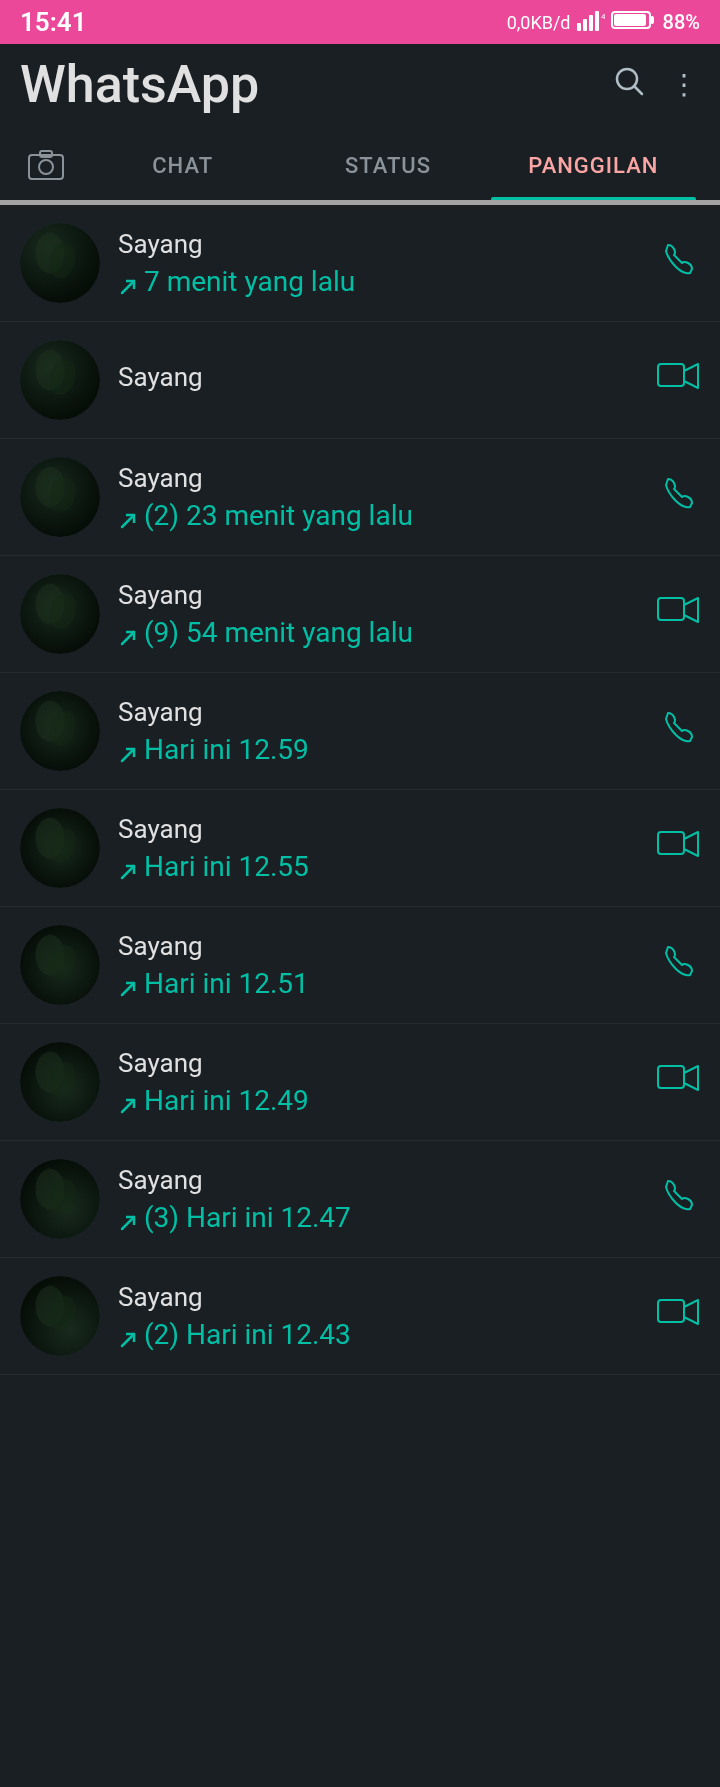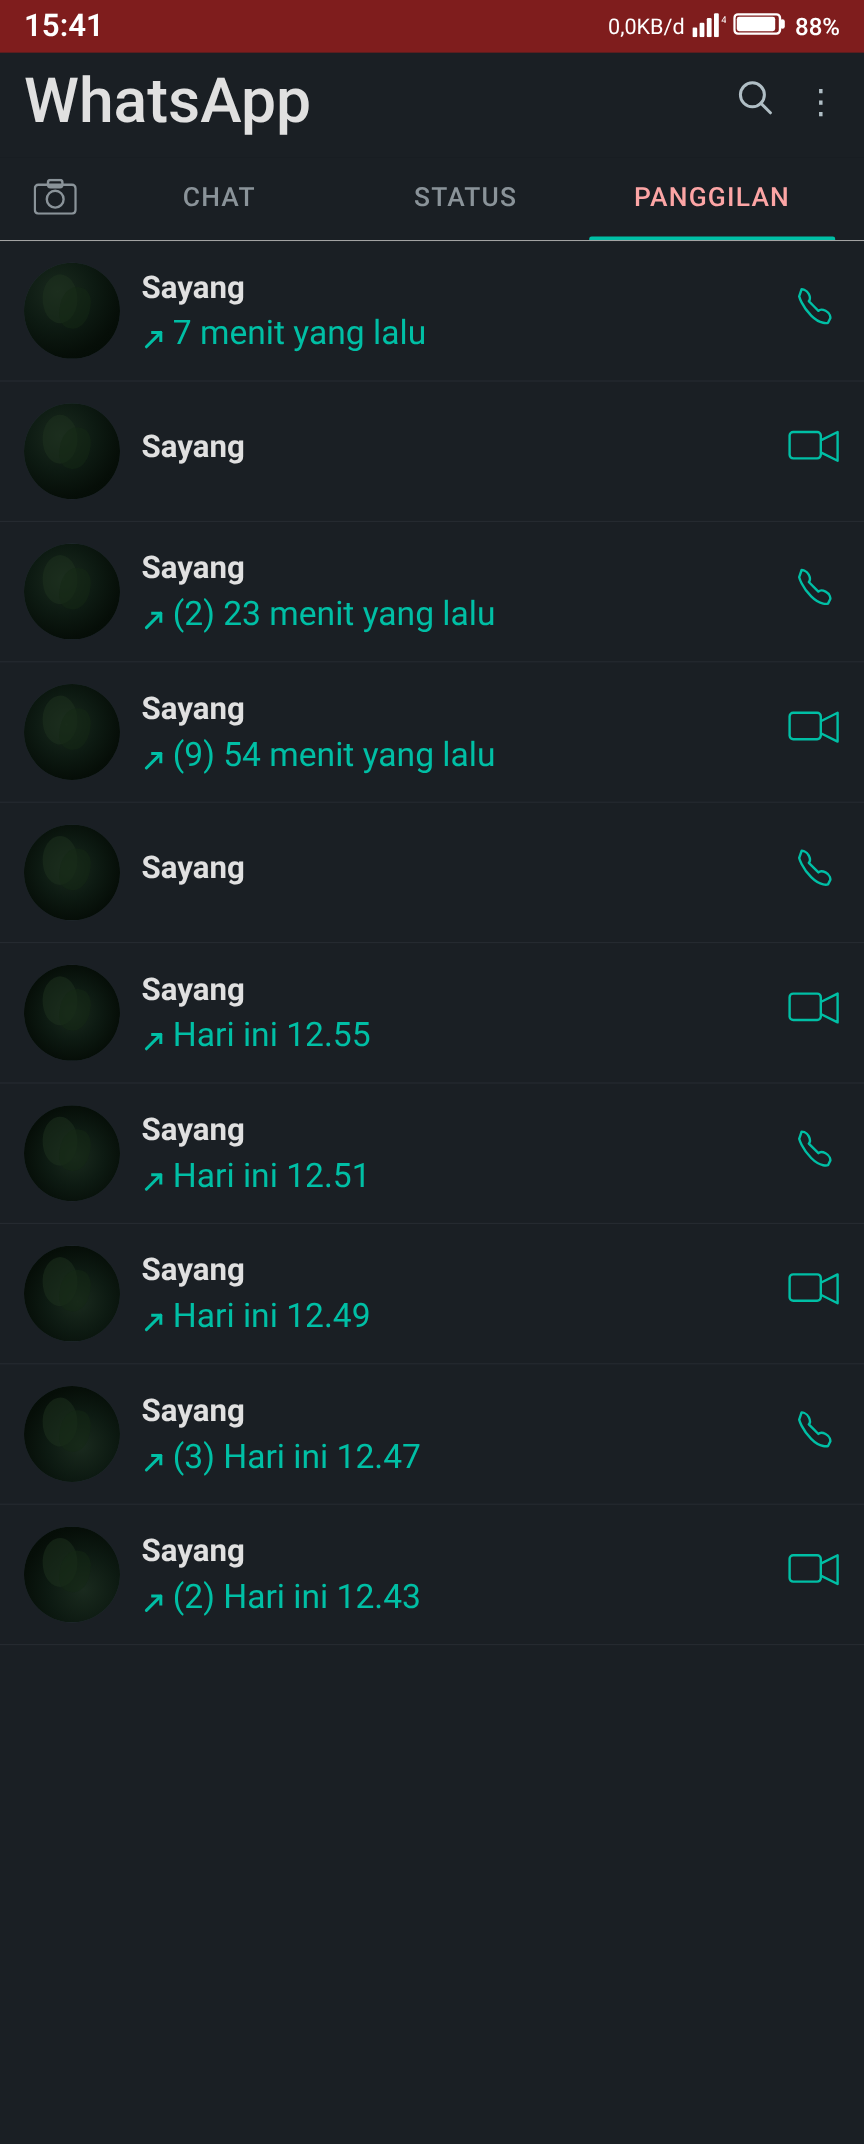--- a/index.html
+++ b/index.html
@@ -12,21 +12,21 @@
       min-height: 1787px;
       overflow-x: hidden;
     }
 
     
     .status-bar {
       display: flex;
       justify-content: space-between;
       align-items: center;
       padding: 0 20px;
-      background-color: #7f1d1d;
+      background-color: #ec4899;
       height: 44px;
     }
     .status-time {
       font-size: 26px;
       font-weight: 600;
       color: #ffffff;
     }
     .status-icons {
       display: flex;
       align-items: center;
@@ -55,23 +55,23 @@
     }
     .header-icon {
       color: #b0bec5;
       font-size: 30px;
       cursor: pointer;
     }
 
     
     .tabs {
       display: flex;
-      align-items: center;
+      align-items: flex-end;
       background-color: #1a1f24;
-      border-bottom: 1px solid #a3a3a3;
+      border-bottom: 5px solid #a3a3a3;
       padding: 0 24px;
     }
     .camera-icon-wrap {
       padding: 16px 16px 16px 4px;
       color: #b0bec5;
     }
     .tab {
       flex: 1;
       text-align: center;
       padding: 22px 10px;
@@ -140,21 +140,21 @@
       background: rgba(20,40,20,0.5);
       border-radius: 50% 40% 50% 40%;
       transform: rotate(10deg);
     }
 
     .call-info {
       flex: 1;
     }
     .call-name {
       font-size: 26px;
-      font-weight: 700;
+      font-weight: 400;
       color: #e0e0e0;
       margin-bottom: 6px;
     }
     .call-detail {
       font-size: 28px;
       color: #00bfa5;
       display: flex;
       align-items: center;
       gap: 6px;
     }
@@ -289,20 +289,27 @@
       <rect x="2" y="6" width="26" height="22" rx="3" stroke="#00bfa5" stroke-width="2"></rect>
       <polyline points="28,13 42,6 42,30 28,23" stroke="#00bfa5" stroke-width="2" stroke-linejoin="round" fill="none"></polyline>
     </svg></div>
     </div>
     <div class="call-item">
       <div class="avatar">
         <div class="avatar-inner" style="background: radial-gradient(circle at 47% 46%, rgb(26, 42, 30) 0%, rgb(13, 26, 18) 40%, rgb(6, 14, 8) 70%, rgb(2, 10, 4) 100%);"></div>
       </div>
       <div class="call-info">
         <div class="call-name">Sayang</div>
+        <div class="call-detail">
+          <span style="display: inline-block; width: 20px; height: 20px; color: rgb(0, 191, 165);"><svg width="20" height="20" viewBox="0 0 20 20" fill="none">
+              <line x1="4" y1="16" x2="16" y2="4" stroke="#00bfa5" stroke-width="2.5" stroke-linecap="round"></line>
+              <polyline points="8,4 16,4 16,12" stroke="#00bfa5" stroke-width="2.5" stroke-linejoin="round" fill="none"></polyline>
+            </svg></span>
+          <span>Hari ini 12.59</span>
+        </div>
       </div>
       <div class="call-action"><svg width="40" height="40" viewBox="0 0 40 40" fill="none">
       <path d="M8 6C8 6 12 6 14 10C16 14 14 16 14 16C14 16 16 18 18 20C20 22 22 24 22 24C22 24 24 22 28 24C32 26 32 30 32 30L30 34C30 34 24 36 16 28C8 20 6 12 6 12L8 6Z" stroke="#00bfa5" stroke-width="2" fill="none" stroke-linejoin="round"></path>
     </svg></div>
     </div>
     <div class="call-item">
       <div class="avatar">
         <div class="avatar-inner" style="background: radial-gradient(circle, rgb(26, 42, 30) 0%, rgb(13, 26, 18) 40%, rgb(6, 14, 8) 70%, rgb(2, 10, 4) 100%);"></div>
       </div>
       <div class="call-info">

